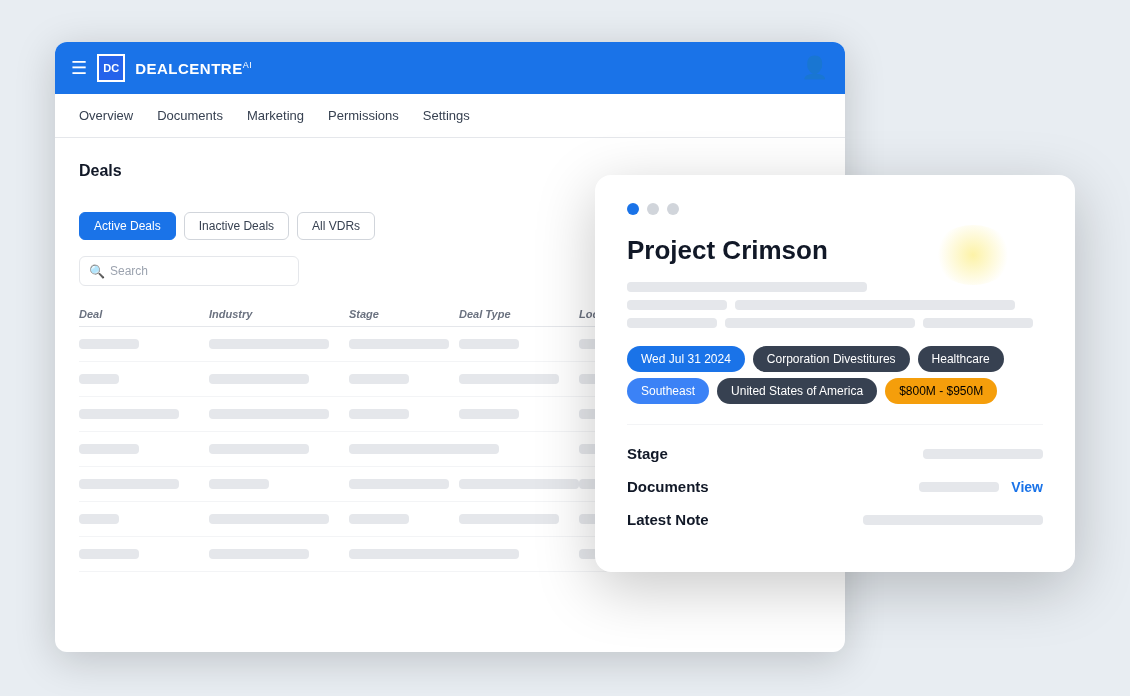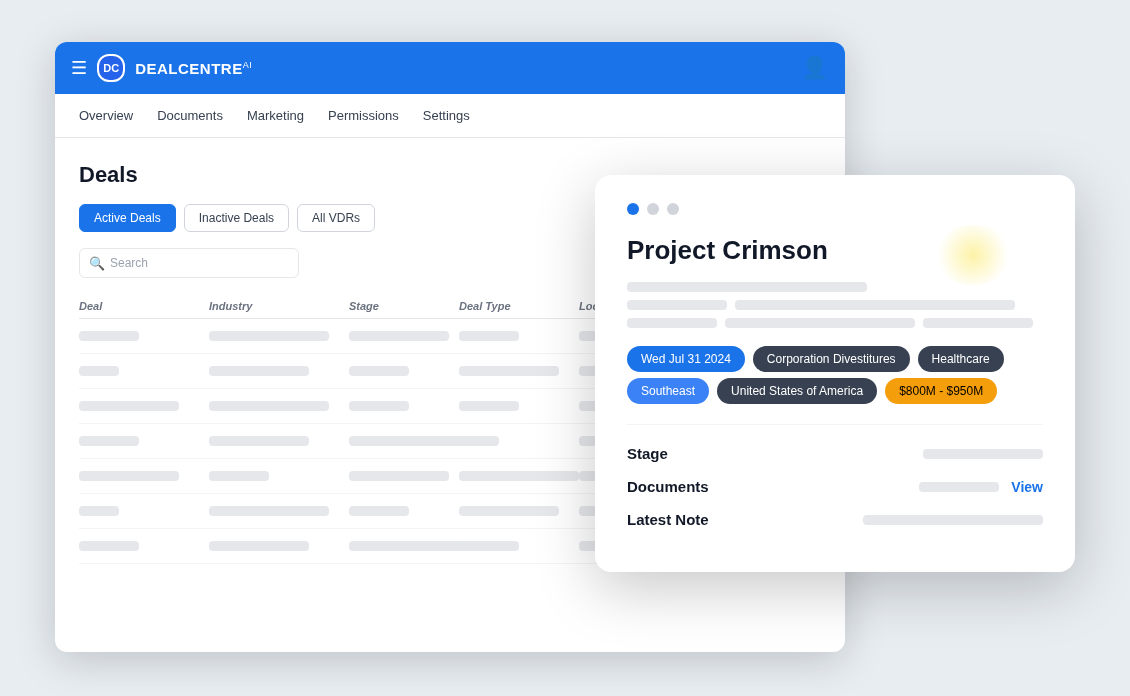--- a/index.html
+++ b/index.html
@@ -44,21 +44,21 @@
       gap: 10px;
     }
     .hamburger-icon {
       color: #fff;
       font-size: 18px;
       cursor: pointer;
     }
     .logo-badge {
       background: #2563eb;
       border: 2px solid #fff;
-      border-radius: 12px;
+      border-radius: 0;
       width: 28px;
       height: 28px;
       display: flex;
       align-items: center;
       justify-content: center;
       color: #fff;
       font-weight: 800;
       font-size: 11px;
     }
     .logo-text {
@@ -90,24 +90,24 @@
       color: #374151;
       cursor: pointer;
       padding: 4px 0;
     }
 
     
     .page-content {
       padding: 24px 24px 0 24px;
     }
     .page-title {
-      font-size: 22px;
+      font-size: 16px;
       font-weight: 700;
       color: #111827;
-      margin-bottom: 16px;
+      margin-bottom: 32px;
     }
 
     
     .filter-tabs {
       display: flex;
       gap: 8px;
       margin-bottom: 16px;
     }
     .tab-btn {
       padding: 6px 14px;

